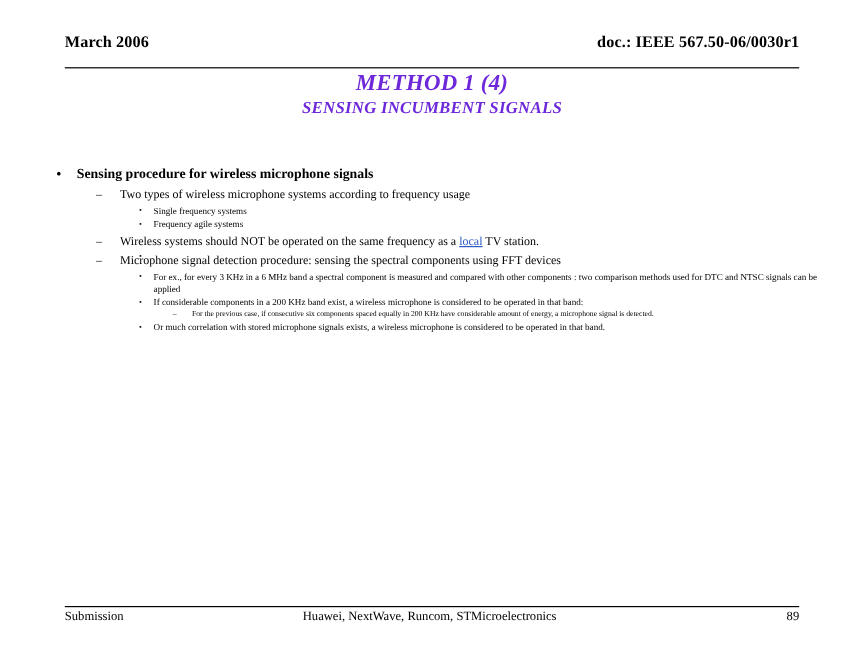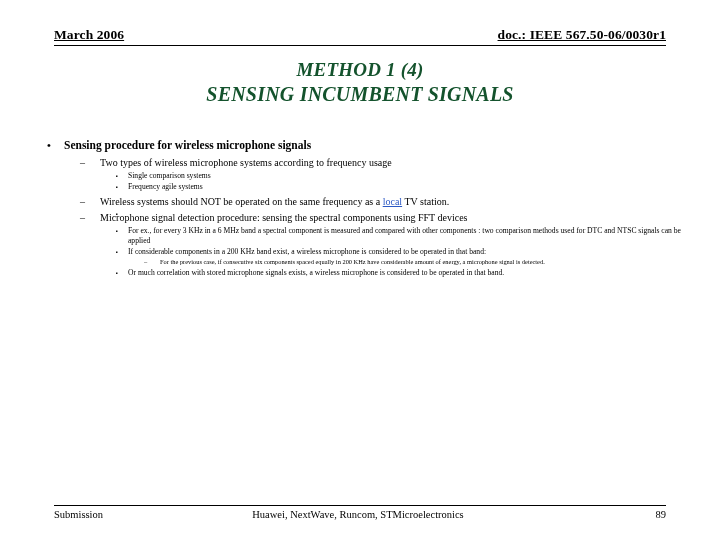--- a/index.html
+++ b/index.html
@@ -23,25 +23,24 @@
     height: 540px;
   }
 
   
   .header {
     position: absolute;
     left: 54px;
     top: 27px;
     width: 612px;
     border-bottom: 1.5px solid #000;
-    padding-bottom: 2px;
+    padding-bottom: 13px;
     display: flex;
     justify-content: space-between;
     align-items: baseline;
-    text-decoration: underline;
   }
   .header-date {
     font-size: 13.5px;
     font-weight: bold;
     letter-spacing: 0.1px;
     white-space: nowrap;
   }
   .header-doc {
     font-size: 13.5px;
     font-weight: bold;
@@ -49,27 +48,27 @@
     white-space: nowrap;
   }
 
   
   .title-block {
     position: absolute;
     left: 36px;
     top: 58px;
     width: 648px;
     text-align: center;
-    color: #14532d;
+    color: #6d28d9;
     font-weight: bold;
     font-style: italic;
     line-height: 1.28;
   }
   .title-line1 { font-size: 19px; letter-spacing: 0.2px; }
-  .title-line2 { font-size: 20px; letter-spacing: 0.2px; }
+  .title-line2 { font-size: 14px; letter-spacing: 0.2px; }
 
   
   .body-area {
     position: absolute;
     left: 36px;
     top: 138px;
     width: 660px;
   }
 
   .lvl1 {
@@ -196,21 +195,21 @@
       <span class="txt">Sensing procedure for wireless microphone signals</span>
     </div>
 
     <div class="lvl2">
       <span class="bullet-mark">–</span>
       <span class="txt">Two types of wireless microphone systems according to frequency usage</span>
     </div>
 
     <div class="lvl3">
       <span class="bullet-mark">▪</span>
-      <span class="txt">Single comparison systems</span>
+      <span class="txt">Single frequency systems</span>
     </div>
 
     <div class="lvl3">
       <span class="bullet-mark">▪</span>
       <span class="txt">Frequency agile systems</span>
     </div>
 
     <div class="lvl2">
       <span class="bullet-mark">–</span>
       <span class="txt">Wireless systems should NOT be operated on the same frequency as a </span><span class="hyperlink">local</span><span class="txt"> TV station.</span>

